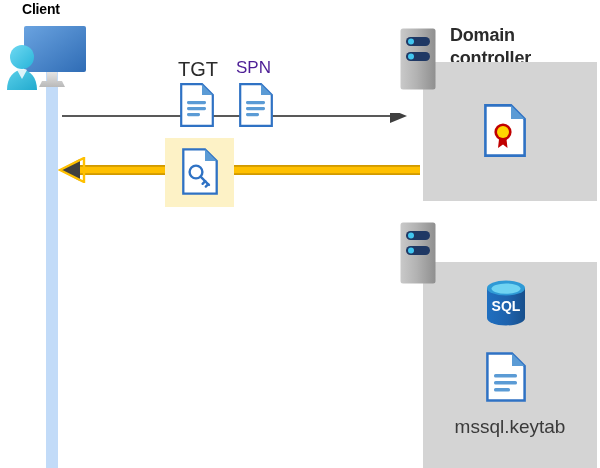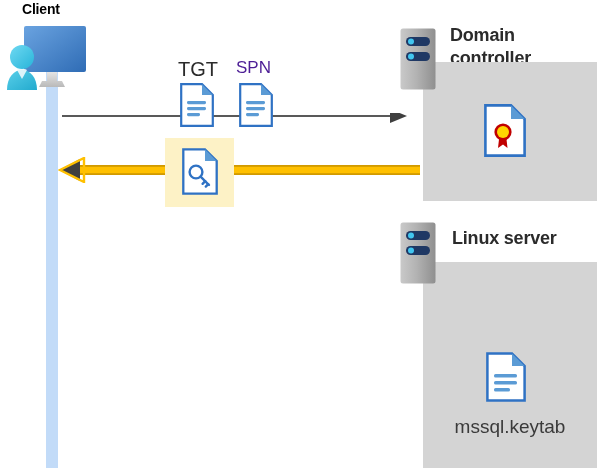--- a/index.html
+++ b/index.html
@@ -223,34 +223,48 @@
       <path d="M1.4 1.4 H27 L40.6 15 V51.6 H1.4 Z" fill="#ffffff" stroke="#2f72c4" stroke-width="2.6"></path>
       <path d="M27 1.4 L40.6 15 H27 Z" fill="#5b9bd5"></path>
 
       <path d="M15.5 31 L14 44 L19 40.5 L23.5 44 L22 31 Z" fill="#c00000"></path>
 
       <circle cx="19" cy="28" r="8.6" fill="#c00000"></circle>
       <circle cx="19" cy="28" r="6" fill="#ffd500"></circle>
     </svg>
   </div>
 
-  <div class="abs title" id="linux-title">Linux server</div>
 
   <div class="abs panel" id="linux-panel"></div>
 
   <div class="abs server-icon" id="linux-server">
     <svg width="36" height="62" viewBox="0 0 36 62">
       <rect x="0.5" y="0.5" width="35" height="61" rx="2.5" fill="url(#srvGrad)"></rect>
       <rect x="6" y="9" width="24" height="9" rx="4.5" fill="#1f3864"></rect>
       <circle cx="11" cy="13.5" r="3" fill="#41c6f0"></circle>
       <rect x="6" y="24" width="24" height="9" rx="4.5" fill="#1f3864"></rect>
       <circle cx="11" cy="28.5" r="3" fill="#41c6f0"></circle>
     </svg>
   </div>
 
+  <div class="abs" id="sql-icon">
+    <svg width="44" height="48" viewBox="0 0 44 48">
+      <defs>
+        <linearGradient id="dbGrad" x1="0" y1="0" x2="1" y2="0">
+          <stop offset="0%" stop-color="#1f6fc0"></stop>
+          <stop offset="55%" stop-color="#1e62ad"></stop>
+          <stop offset="100%" stop-color="#174f8c"></stop>
+        </linearGradient>
+      </defs>
+      <path d="M3 9 v30 c0 4.2 8.5 7.5 19 7.5 s19 -3.3 19 -7.5 V9 z" fill="url(#dbGrad)"></path>
+      <ellipse cx="22" cy="9" rx="19" ry="7.5" fill="#2f9ad6"></ellipse>
+      <ellipse cx="22" cy="9.6" rx="14.5" ry="5.2" fill="#6fd3f2"></ellipse>
+      <text x="22" y="32" font-family="'Liberation Sans', sans-serif" font-size="14" font-weight="bold" fill="#ffffff" text-anchor="middle">SQL</text>
+    </svg>
+  </div>
 
   <div class="abs" id="keytab-doc">
     <svg width="40" height="50" viewBox="0 0 40 50">
       <path d="M1.4 1.4 H26 L38.6 14 V48.6 H1.4 Z" fill="#ffffff" stroke="#2f72c4" stroke-width="2.5"></path>
       <path d="M26 1.4 L38.6 14 H26 Z" fill="#5b9bd5"></path>
       <g fill="#5b9bd5">
         <rect x="8" y="22" width="23" height="3.6" rx="1.6"></rect>
         <rect x="8" y="29" width="23" height="3.6" rx="1.6"></rect>
         <rect x="8" y="36" width="16" height="3.6" rx="1.6"></rect>
       </g>

